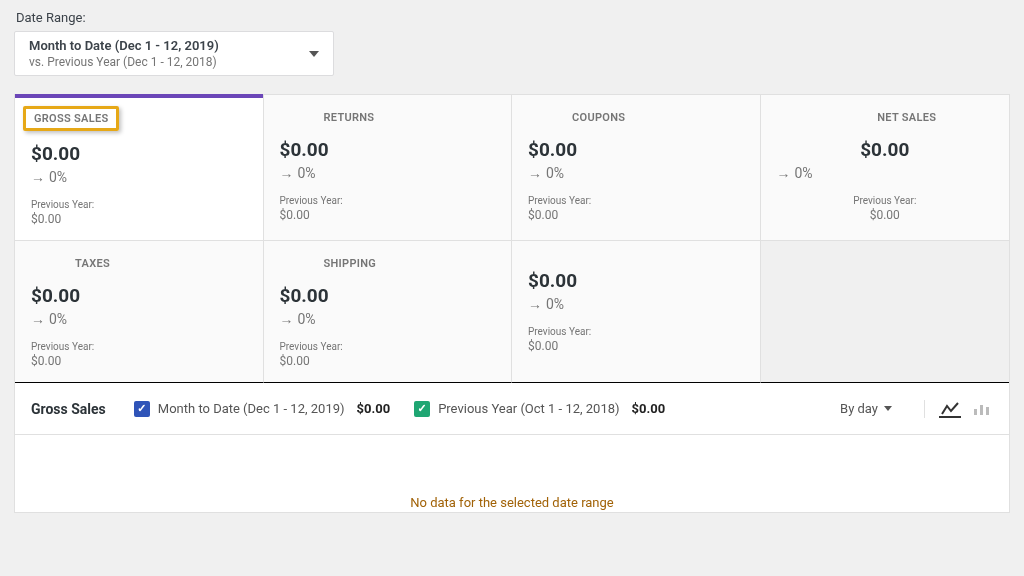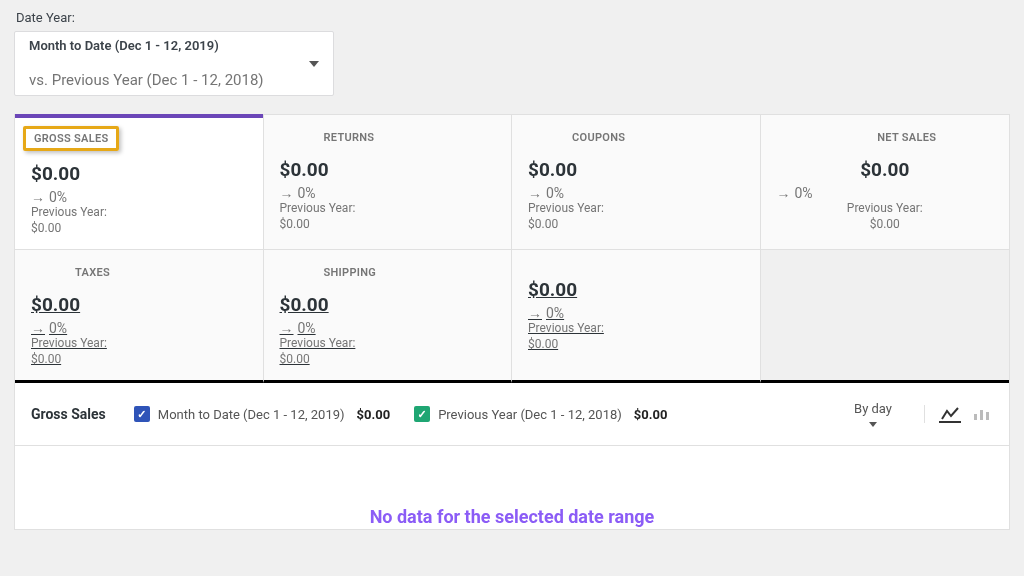--- a/index.html
+++ b/index.html
@@ -27,23 +27,23 @@
     padding: 6px 14px;
     min-width: 320px;
     cursor: pointer;
   }
   .date-range-picker .main-line {
     font-weight: 600;
     font-size: 13px;
     color: #3c434a;
   }
   .date-range-picker .sub-line {
-    font-size: 15px;
-    color: #757575;
-    margin-top: 18px;
+    font-size: 12px;
+    color: #757575;
+    margin-top: 2px;
   }
   .dropdown-triangle {
     width: 0; height: 0;
     border-left: 5px solid transparent;
     border-right: 5px solid transparent;
     border-top: 6px solid #555;
     margin-left: 30px;
   }
 
   .card {
@@ -57,21 +57,21 @@
     grid-template-columns: repeat(4, 1fr);
   }
   .tab {
     border-right: 1px solid #e0e0e0;
     border-bottom: 1px solid #e0e0e0;
     padding: 14px 16px 14px 16px;
     background: #fafafa;
     min-height: 130px;
   }
   .tabs-grid > .tab:nth-child(4n) { border-right: none; text-align: center; }
-  .tabs-grid > .tab:nth-child(n+5) { border-bottom: 3px solid #000000; text-decoration: underline; }
+  .tabs-grid > .tab:nth-child(n+5) { border-bottom: 1px solid #000000; }
   .tab.active {
     background: #fff;
     position: relative;
   }
   .tab.active::before {
     content: "";
     position: absolute;
     left: 0; right: 0; top: -1px;
     height: 4px;
     background: #6b46b8;
@@ -105,22 +105,23 @@
     margin-top: 4px;
     display: flex;
     align-items: center;
     gap: 4px;
   }
   .arrow-right::before {
     content: "→";
     color: #757575;
   }
   .tab-prev-label {
-    font-size: 12px;
-    color: #757575;
+    font-size: 10px;
+    color: #757575;
+    margin-top: 14px;
   }
   .tab-prev-value {
     font-size: 12px;
     color: #757575;
     margin-top: 2px;
   }
 
   .legend-bar {
     display: flex;
     align-items: center;
@@ -153,21 +154,20 @@
   }
   .checkbox.primary { background: #2f54b8; }
   .checkbox.secondary { background: #1fa673; }
   .legend-value { font-weight: 700; color: #222; margin-left: 4px;}
   .spacer { flex: 1; }
   .interval-select {
     display: flex; align-items: center; gap: 6px;
     color: #555;
     cursor: pointer;
     padding: 4px 4px;
-    flex-direction: column;
   }
   .chev-down {
     width: 0; height: 0;
     border-left: 4px solid transparent;
     border-right: 4px solid transparent;
     border-top: 5px solid #555;
   }
   .chart-type-toggle {
     display: flex;
     gap: 10px;
@@ -178,31 +178,31 @@
   }
   .icon-btn { cursor: pointer; padding: 2px; }
   .icon-btn svg { display: block; }
   .icon-btn.active { border-bottom: 2px solid #333; padding-bottom: 0; }
 
   .chart-area {
     padding: 60px 0 2px 0;
     text-align: center;
   }
   .no-data {
-    font-size: 18px;
-    font-weight: 700;
-    color: #8b5cf6;
+    font-size: 13px;
+    font-weight: 400;
+    color: #a16207;
   }
 </style>
 </head>
 <body>
 
 <div class="page">
 
-  <div class="date-range-label">Date Year:</div>
+  <div class="date-range-label">Date Range:</div>
 
   <div class="date-range-picker">
     <div>
       <div class="main-line">Month to Date (Dec 1 - 12, 2019)</div>
       <div class="sub-line">vs. Previous Year (Dec 1 - 12, 2018)</div>
     </div>
     <div class="dropdown-triangle"></div>
   </div>
 
   <div class="card">
@@ -243,21 +243,21 @@
       <div class="legend-title">Gross Sales</div>
 
       <div class="legend-item">
         <span class="checkbox primary">✓</span>
         <span>Month to Date (Dec 1 - 12, 2019)</span>
         <span class="legend-value">$0.00</span>
       </div>
 
       <div class="legend-item">
         <span class="checkbox secondary">✓</span>
-        <span>Previous Year (Dec 1 - 12, 2018)</span>
+        <span>Previous Year (Oct 1 - 12, 2018)</span>
         <span class="legend-value">$0.00</span>
       </div>
 
       <div class="spacer"></div>
 
       <div class="interval-select">
         <span>By day</span>
         <span class="chev-down"></span>
       </div>
 

